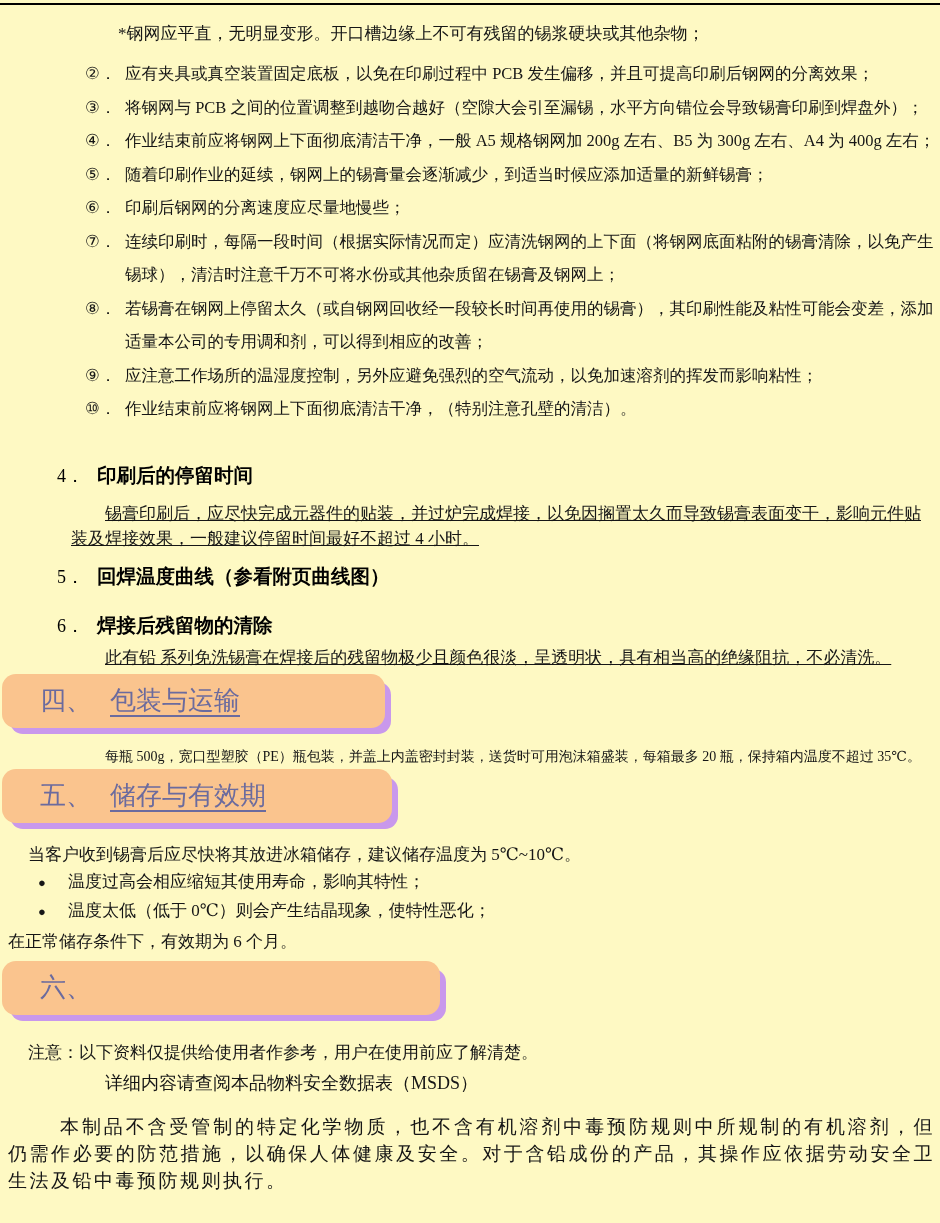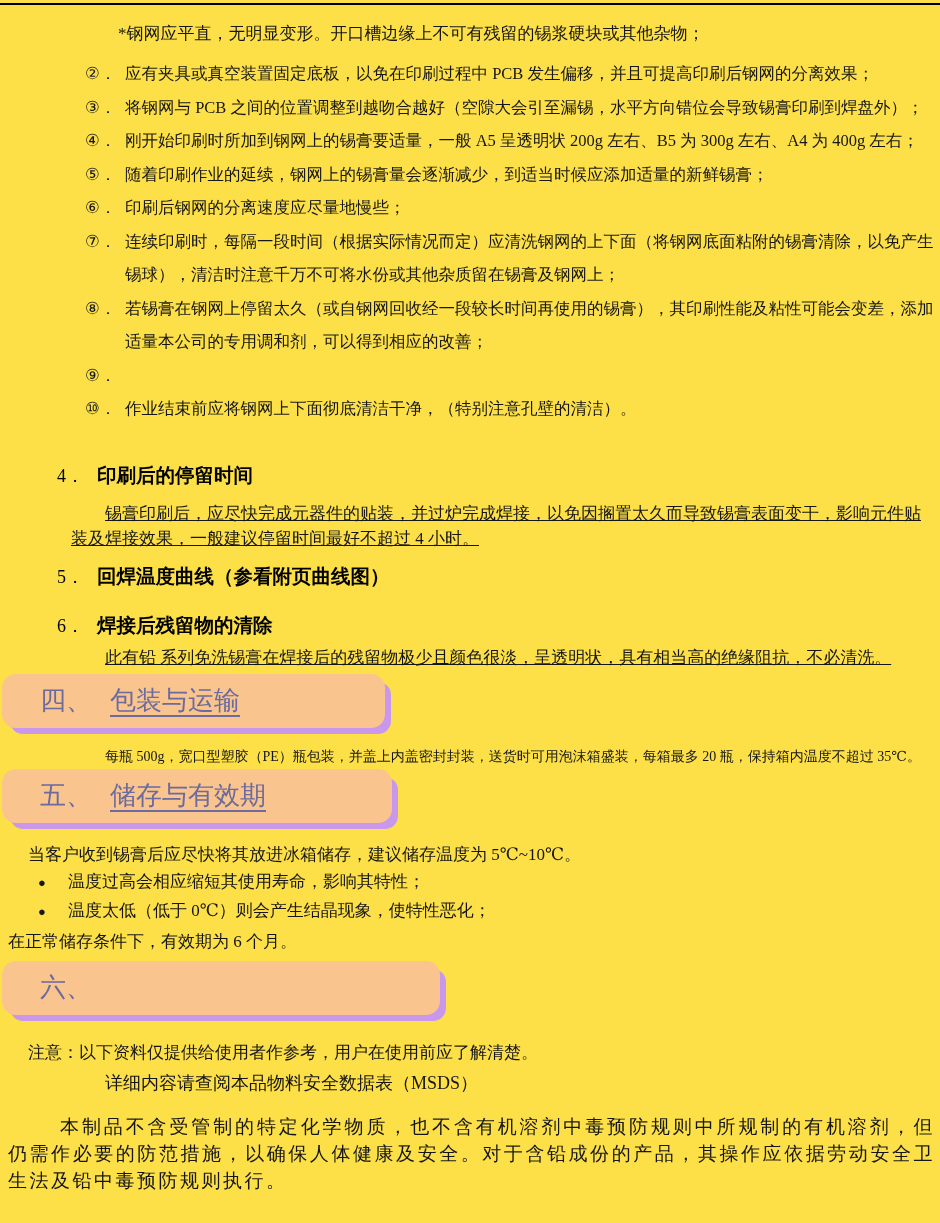--- a/index.html
+++ b/index.html
@@ -1,19 +1,19 @@
 <!DOCTYPE html>
 <html><head>
 <meta charset="utf-8">
 <style>
   html,body { margin:0; padding:0; background:#ffffff; }
   .page {
     position:relative;
     width:940px; height:1223px;
-    background:#fde047;
+    background:#fef9c3;
     color:#161616;
     font-family:"Liberation Serif","DejaVu Serif",serif;
     overflow:hidden;
   }
   .rule { position:absolute; top:3px; left:0; width:940px; height:0; border-top:2.5px solid #000; }
 
   .star-note { margin:20px 6px 0 118px; font-size:17px; line-height:27px; }
 
   .olist { margin-top:10px; }
   .oitem { display:flex; font-size:16.5px; line-height:33.5px; }
@@ -96,40 +96,41 @@
     <div class="oitem">
       <span class="onum">②．</span>
       <span class="otext">应有夹具或真空装置固定底板，以免在印刷过程中 PCB 发生偏移，并且可提高印刷后钢网的分离效果；</span>
     </div>
     <div class="oitem">
       <span class="onum">③．</span>
       <span class="otext">将钢网与 PCB 之间的位置调整到越吻合越好（空隙大会引至漏锡，水平方向错位会导致锡膏印刷到焊盘外）；</span>
     </div>
     <div class="oitem">
       <span class="onum">④．</span>
-      <span class="otext">刚开始印刷时所加到钢网上的锡膏要适量，一般 A5 呈透明状 200g 左右、B5 为 300g 左右、A4 为 400g 左右；</span>
+      <span class="otext">作业结束前应将钢网上下面彻底清洁干净，一般 A5 规格钢网加 200g 左右、B5 为 300g 左右、A4 为 400g 左右；</span>
     </div>
     <div class="oitem">
       <span class="onum">⑤．</span>
       <span class="otext">随着印刷作业的延续，钢网上的锡膏量会逐渐减少，到适当时候应添加适量的新鲜锡膏；</span>
     </div>
     <div class="oitem">
       <span class="onum">⑥．</span>
       <span class="otext">印刷后钢网的分离速度应尽量地慢些；</span>
     </div>
     <div class="oitem">
       <span class="onum">⑦．</span>
       <span class="otext">连续印刷时，每隔一段时间（根据实际情况而定）应清洗钢网的上下面（将钢网底面粘附的锡膏清除，以免产生锡球），清洁时注意千万不可将水份或其他杂质留在锡膏及钢网上；</span>
     </div>
     <div class="oitem">
       <span class="onum">⑧．</span>
       <span class="otext">若锡膏在钢网上停留太久（或自钢网回收经一段较长时间再使用的锡膏），其印刷性能及粘性可能会变差，添加适量本公司的专用调和剂，可以得到相应的改善；</span>
     </div>
     <div class="oitem">
       <span class="onum">⑨．</span>
+      <span class="otext">应注意工作场所的温湿度控制，另外应避免强烈的空气流动，以免加速溶剂的挥发而影响粘性；</span>
     </div>
     <div class="oitem">
       <span class="onum">⑩．</span>
       <span class="otext">作业结束前应将钢网上下面彻底清洁干净，（特别注意孔壁的清洁）。</span>
     </div>
   </div>
 
   <div class="subhead">
     <span class="snum">4．</span><span>印刷后的停留时间</span>
   </div>

